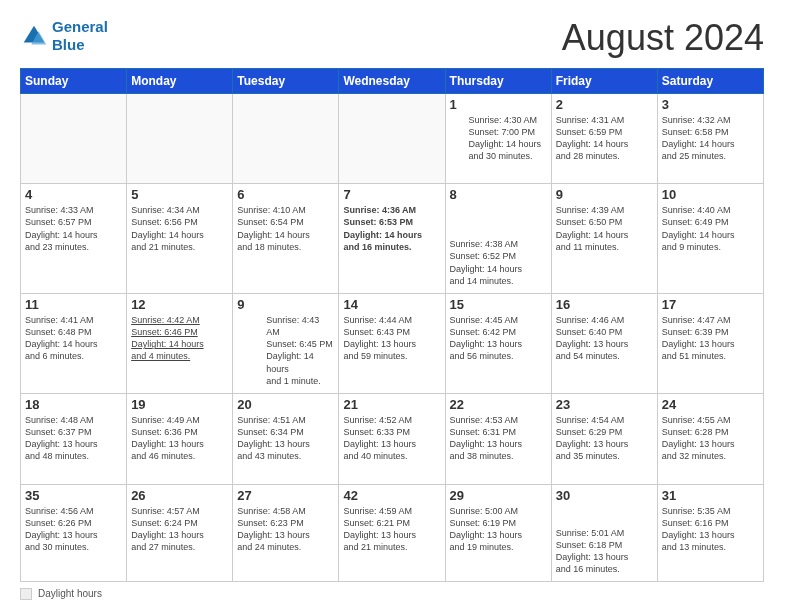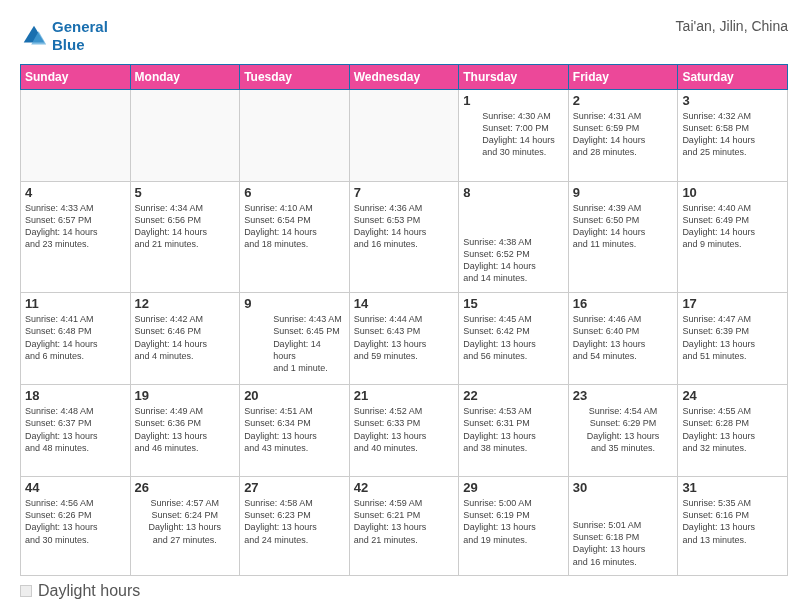--- a/index.html
+++ b/index.html
@@ -6,21 +6,21 @@
     body {
       font-family: Arial, sans-serif;
       background: #fff;
       width: 792px;
       height: 612px;
       overflow: hidden;
     }
     .page {
       width: 792px;
       height: 612px;
-      padding: 18px 4px 12px 20px;
+      padding: 18px 28px 12px 20px;
       display: flex;
       flex-direction: column;
     }
     .header {
       display: flex;
       justify-content: space-between;
       align-items: flex-start;
       margin-bottom: 10px;
     }
     .logo {
@@ -55,21 +55,21 @@
       color: #555;
     }
     .calendar {
       flex: 1;
       border: 1px solid #ccc;
       border-collapse: collapse;
       width: 100%;
       table-layout: fixed;
     }
     .calendar th {
-      background: #ec4899;
+      background: #1d4ed8;
       color: #fff;
       font-size: 12px;
       font-weight: bold;
       padding: 5px 4px;
       text-align: left;
       border: 1px solid #1a6faf;
     }
     .calendar td {
       border: 1px solid #ccc;
       vertical-align: top;
@@ -88,24 +88,24 @@
       color: #333;
       margin-bottom: 2px;
     }
     .day-info {
       font-size: 9px;
       color: #444;
       line-height: 1.35;
     }
     .footer {
       margin-top: 6px;
-      font-size: 16px;
+      font-size: 10px;
       color: #555;
       display: flex;
-      align-items: center;
+      align-items: flex-start;
       gap: 6px;
     }
     .footer-box {
       width: 12px;
       height: 12px;
       background: #eee;
       border: 1px solid #ccc;
       display: inline-block;
     }
   </style>
@@ -118,21 +118,21 @@
       <svg class="logo-icon" viewBox="0 0 30 30" xmlns="http://www.w3.org/2000/svg">
         <polygon points="15,4 26,22 4,22" fill="#1a6faf"></polygon>
         <polygon points="20,10 28,24 12,24" fill="#4ca3d8" opacity="0.7"></polygon>
       </svg>
       <div class="logo-text">
         <div><span>General</span></div>
         <div><span style="color:#1a6faf">Blue</span></div>
       </div>
     </div>
     <div class="title-block">
-      <div class="location">Tai'an, Jilin, China</div>
+      <div class="month-year">August 2024</div>
     </div>
   </div>
 
   <table class="calendar">
     <thead>
       <tr>
       <th>Sunday</th>
           <th>Monday</th>
           <th>Tuesday</th>
           <th>Wednesday</th>
@@ -186,21 +186,21 @@
           </td>
           <td>
             <div class="day-num">6</div>
             <div class="day-info" style="white-space: pre-line;">Sunrise: 4:10 AM
 Sunset: 6:54 PM
 Daylight: 14 hours
 and 18 minutes.</div>
           </td>
           <td>
             <div class="day-num">7</div>
-            <div class="day-info" style="white-space: pre-line;">Sunrise: 4:36 AM
+            <div class="day-info" style="white-space: pre-line; font-weight: bold;">Sunrise: 4:36 AM
 Sunset: 6:53 PM
 Daylight: 14 hours
 and 16 minutes.</div>
           </td>
           <td>
             <div class="day-num">8</div>
             <div class="day-info" style="white-space: pre-line; margin-top: 36px;">Sunrise: 4:38 AM
 Sunset: 6:52 PM
 Daylight: 14 hours
 and 14 minutes.</div>
@@ -223,21 +223,21 @@
         <tr>
           <td>
             <div class="day-num">11</div>
             <div class="day-info" style="white-space: pre-line;">Sunrise: 4:41 AM
 Sunset: 6:48 PM
 Daylight: 14 hours
 and 6 minutes.</div>
           </td>
           <td>
             <div class="day-num">12</div>
-            <div class="day-info" style="white-space: pre-line;">Sunrise: 4:42 AM
+            <div class="day-info" style="white-space: pre-line; text-decoration: underline;">Sunrise: 4:42 AM
 Sunset: 6:46 PM
 Daylight: 14 hours
 and 4 minutes.</div>
           </td>
           <td>
             <div class="day-num">9</div>
             <div class="day-info" style="white-space: pre-line; margin-left: 29px;">Sunrise: 4:43 AM
 Sunset: 6:45 PM
 Daylight: 14 hours
 and 1 minute.</div>
@@ -302,44 +302,44 @@
           </td>
           <td>
             <div class="day-num">22</div>
             <div class="day-info" style="white-space: pre-line;">Sunrise: 4:53 AM
 Sunset: 6:31 PM
 Daylight: 13 hours
 and 38 minutes.</div>
           </td>
           <td>
             <div class="day-num">23</div>
-            <div class="day-info" style="white-space: pre-line; text-align: center;">Sunrise: 4:54 AM
+            <div class="day-info" style="white-space: pre-line;">Sunrise: 4:54 AM
 Sunset: 6:29 PM
 Daylight: 13 hours
 and 35 minutes.</div>
           </td>
           <td>
             <div class="day-num">24</div>
             <div class="day-info" style="white-space: pre-line;">Sunrise: 4:55 AM
 Sunset: 6:28 PM
 Daylight: 13 hours
 and 32 minutes.</div>
           </td>
         </tr>
         <tr>
           <td>
-            <div class="day-num">44</div>
+            <div class="day-num">35</div>
             <div class="day-info" style="white-space: pre-line;">Sunrise: 4:56 AM
 Sunset: 6:26 PM
 Daylight: 13 hours
 and 30 minutes.</div>
           </td>
           <td>
             <div class="day-num">26</div>
-            <div class="day-info" style="white-space: pre-line; text-align: center;">Sunrise: 4:57 AM
+            <div class="day-info" style="white-space: pre-line;">Sunrise: 4:57 AM
 Sunset: 6:24 PM
 Daylight: 13 hours
 and 27 minutes.</div>
           </td>
           <td>
             <div class="day-num">27</div>
             <div class="day-info" style="white-space: pre-line;">Sunrise: 4:58 AM
 Sunset: 6:23 PM
 Daylight: 13 hours
 and 24 minutes.</div>

